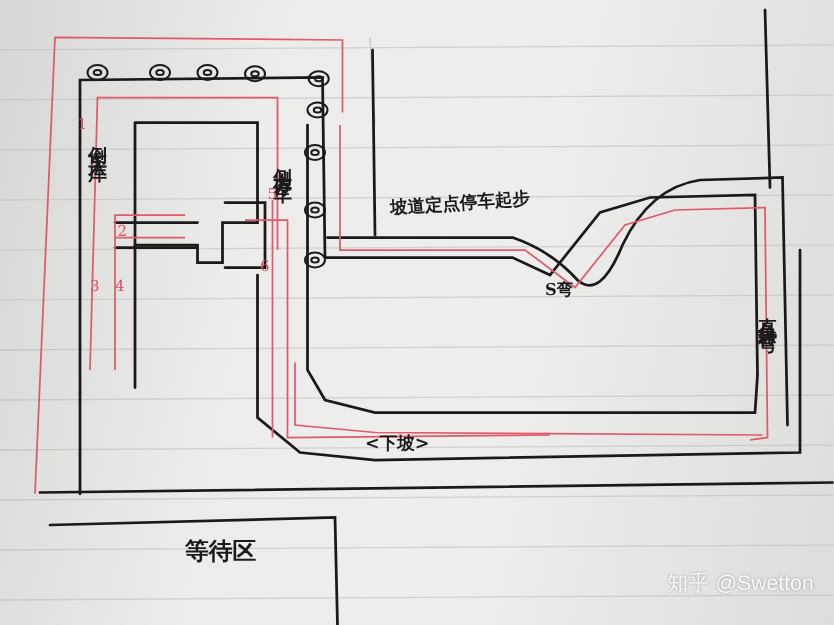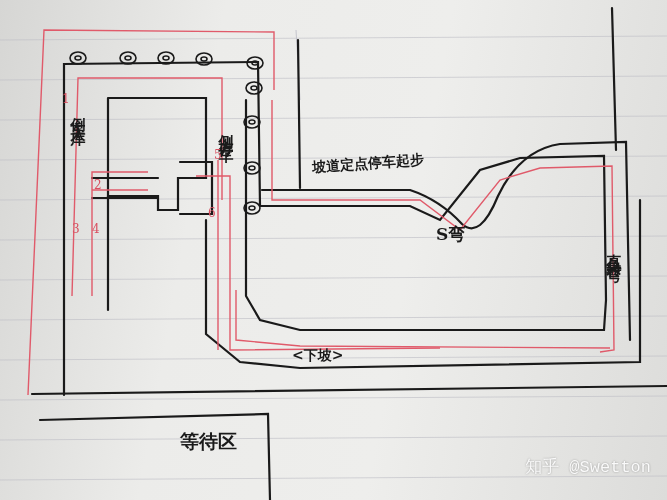--- a/index.html
+++ b/index.html
@@ -16,21 +16,21 @@
     svg { position: absolute; left: 0; top: 0; }
     .label {
       position: absolute; color: #1a1a1a;
       font-family: "DejaVu Serif", serif; font-weight: bold;
       line-height: 1;
     }
     .vert { writing-mode: vertical-rl; letter-spacing: 4px; }
     .num { position: absolute; color: #d85060; font-family: "DejaVu Serif", serif; font-size: 12px; }
     .watermark {
       position: absolute; right: 16px; bottom: 22px; color: #fafafa;
-      font-family: Liberation Mono, monospace; font-size: 17px;
+      font-family: Liberation Sans, sans-serif; font-size: 17px;
       text-shadow: 0 0 2px rgba(0,0,0,0.35);
     }
   </style>
 </head>
 <body>
 
 <div class="paper"></div>
 
 <svg width="667" height="500" viewBox="0 0 667 500">
 
@@ -107,24 +107,24 @@
     <ellipse cx="252" cy="168" rx="8" ry="6"></ellipse>
       <ellipse cx="252" cy="168" rx="3" ry="2"></ellipse>
     <ellipse cx="252" cy="208" rx="8" ry="6"></ellipse>
       <ellipse cx="252" cy="208" rx="3" ry="2"></ellipse>
   </g>
 </svg>
 
 <div class="label vert" style="left:70px; top:105px; font-size:15px;">倒车入库</div>
 <div class="label vert" style="left:218px; top:122px; font-size:15px;">侧方停车</div>
 <div class="label" style="left:312px; top:156px; font-size:14px; transform:rotate(-4deg);">坡道定点停车起步</div>
-<div class="label" style="left:436px; top:226px; font-size:17px;">S弯</div>
+<div class="label" style="left:436px; top:226px; font-size:13px;">S弯</div>
 <div class="label vert" style="left:606px; top:242px; font-size:15px;">直角转弯</div>
 <div class="label" style="left:292px; top:348px; font-size:14px;text-align:right;">&lt;下坡&gt;</div>
-<div class="label" style="left:148px; top:432px; font-size:19px;margin-left:32px;">等待区</div>
+<div class="label" style="left:148px; top:432px; font-size:19px;">等待区</div>
 
 <div class="num" style="left:62px; top:92px;">1</div>
 <div class="num" style="left:94px; top:178px;">2</div>
 <div class="num" style="left:72px; top:222px;">3</div>
 <div class="num" style="left:92px; top:222px;">4</div>
 <div class="num" style="left:214px; top:148px;">5</div>
 <div class="num" style="left:208px; top:206px;">6</div>
 
 <div class="watermark">知乎 @Swetton</div>
 

